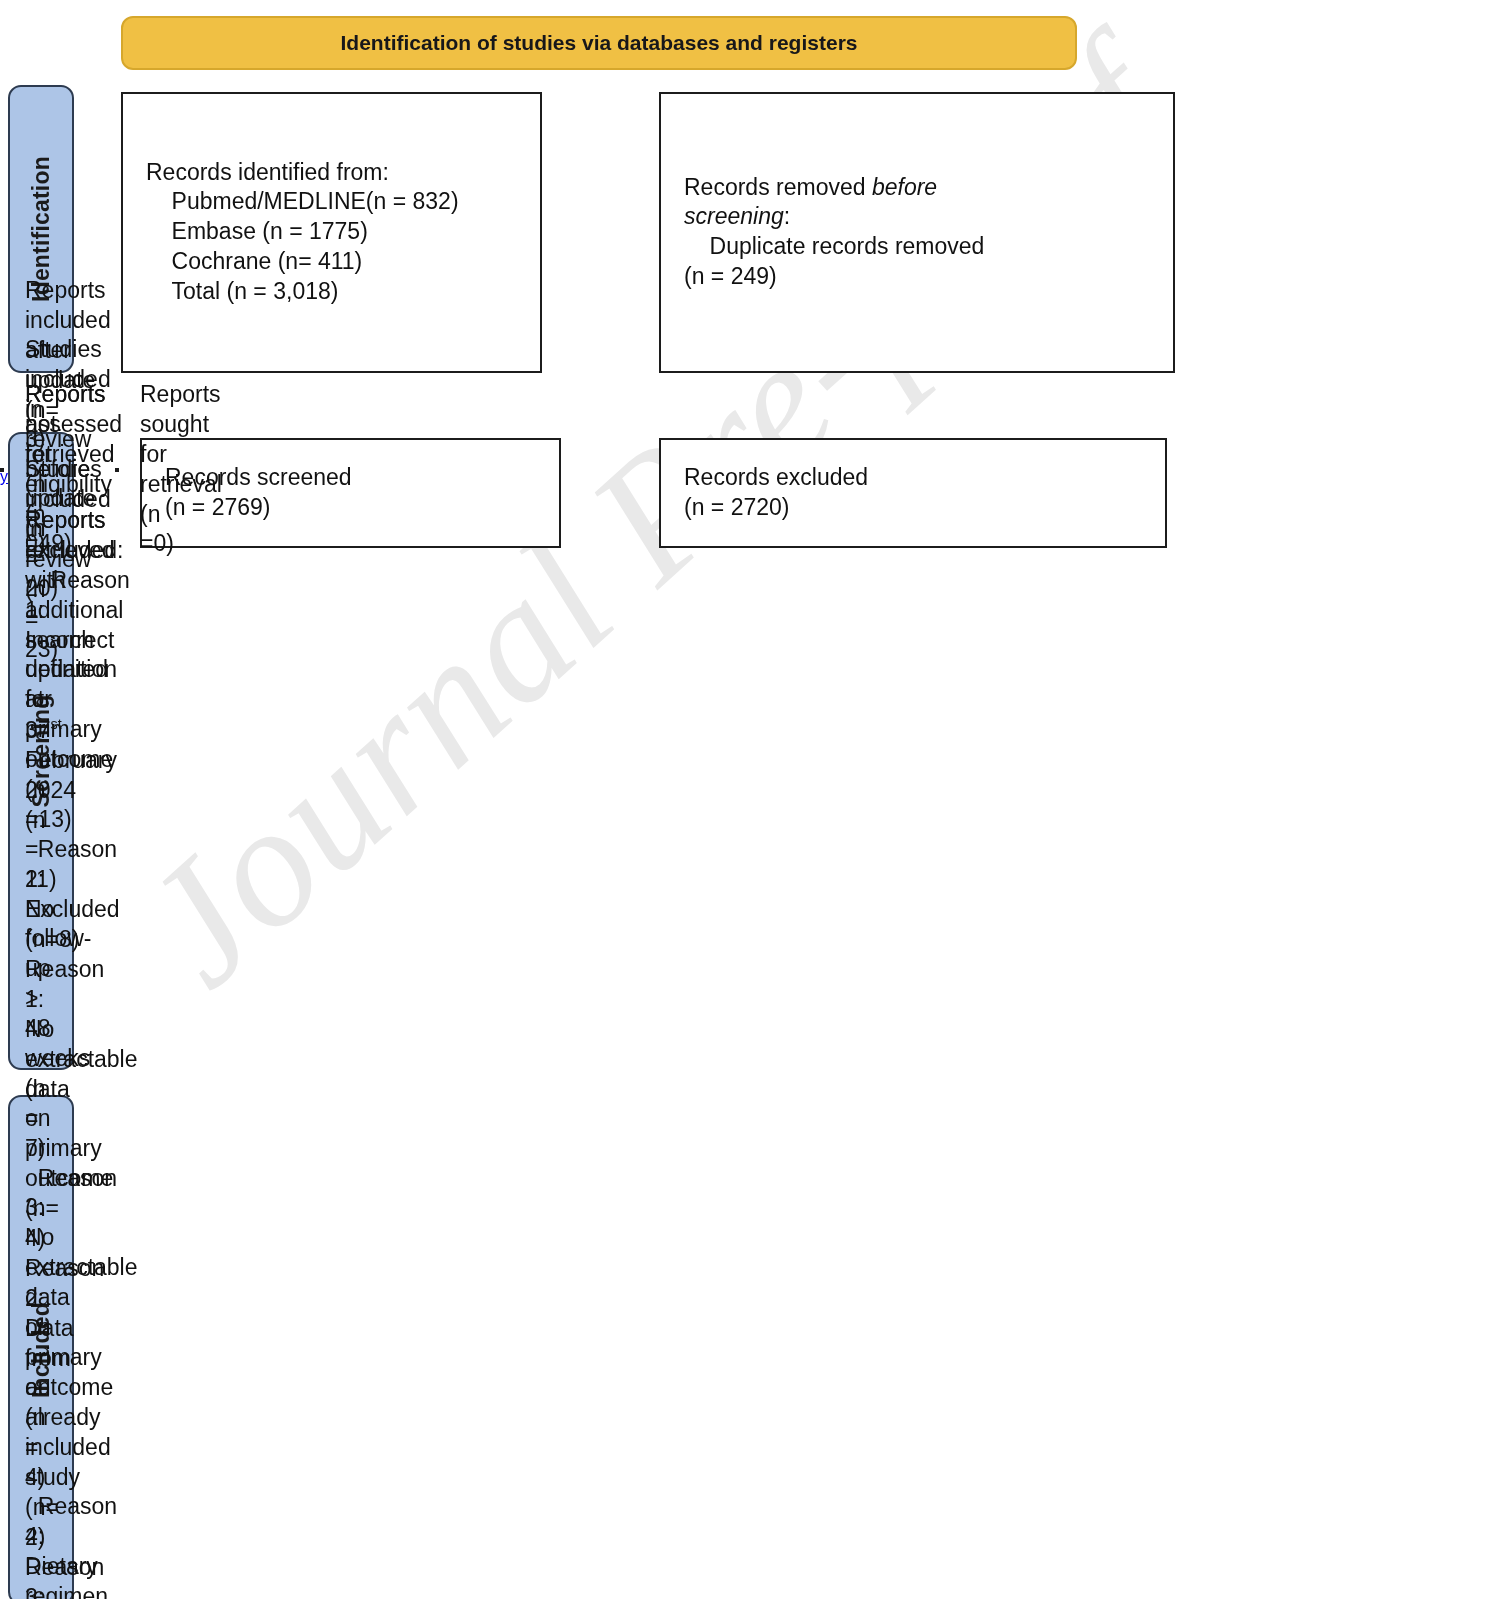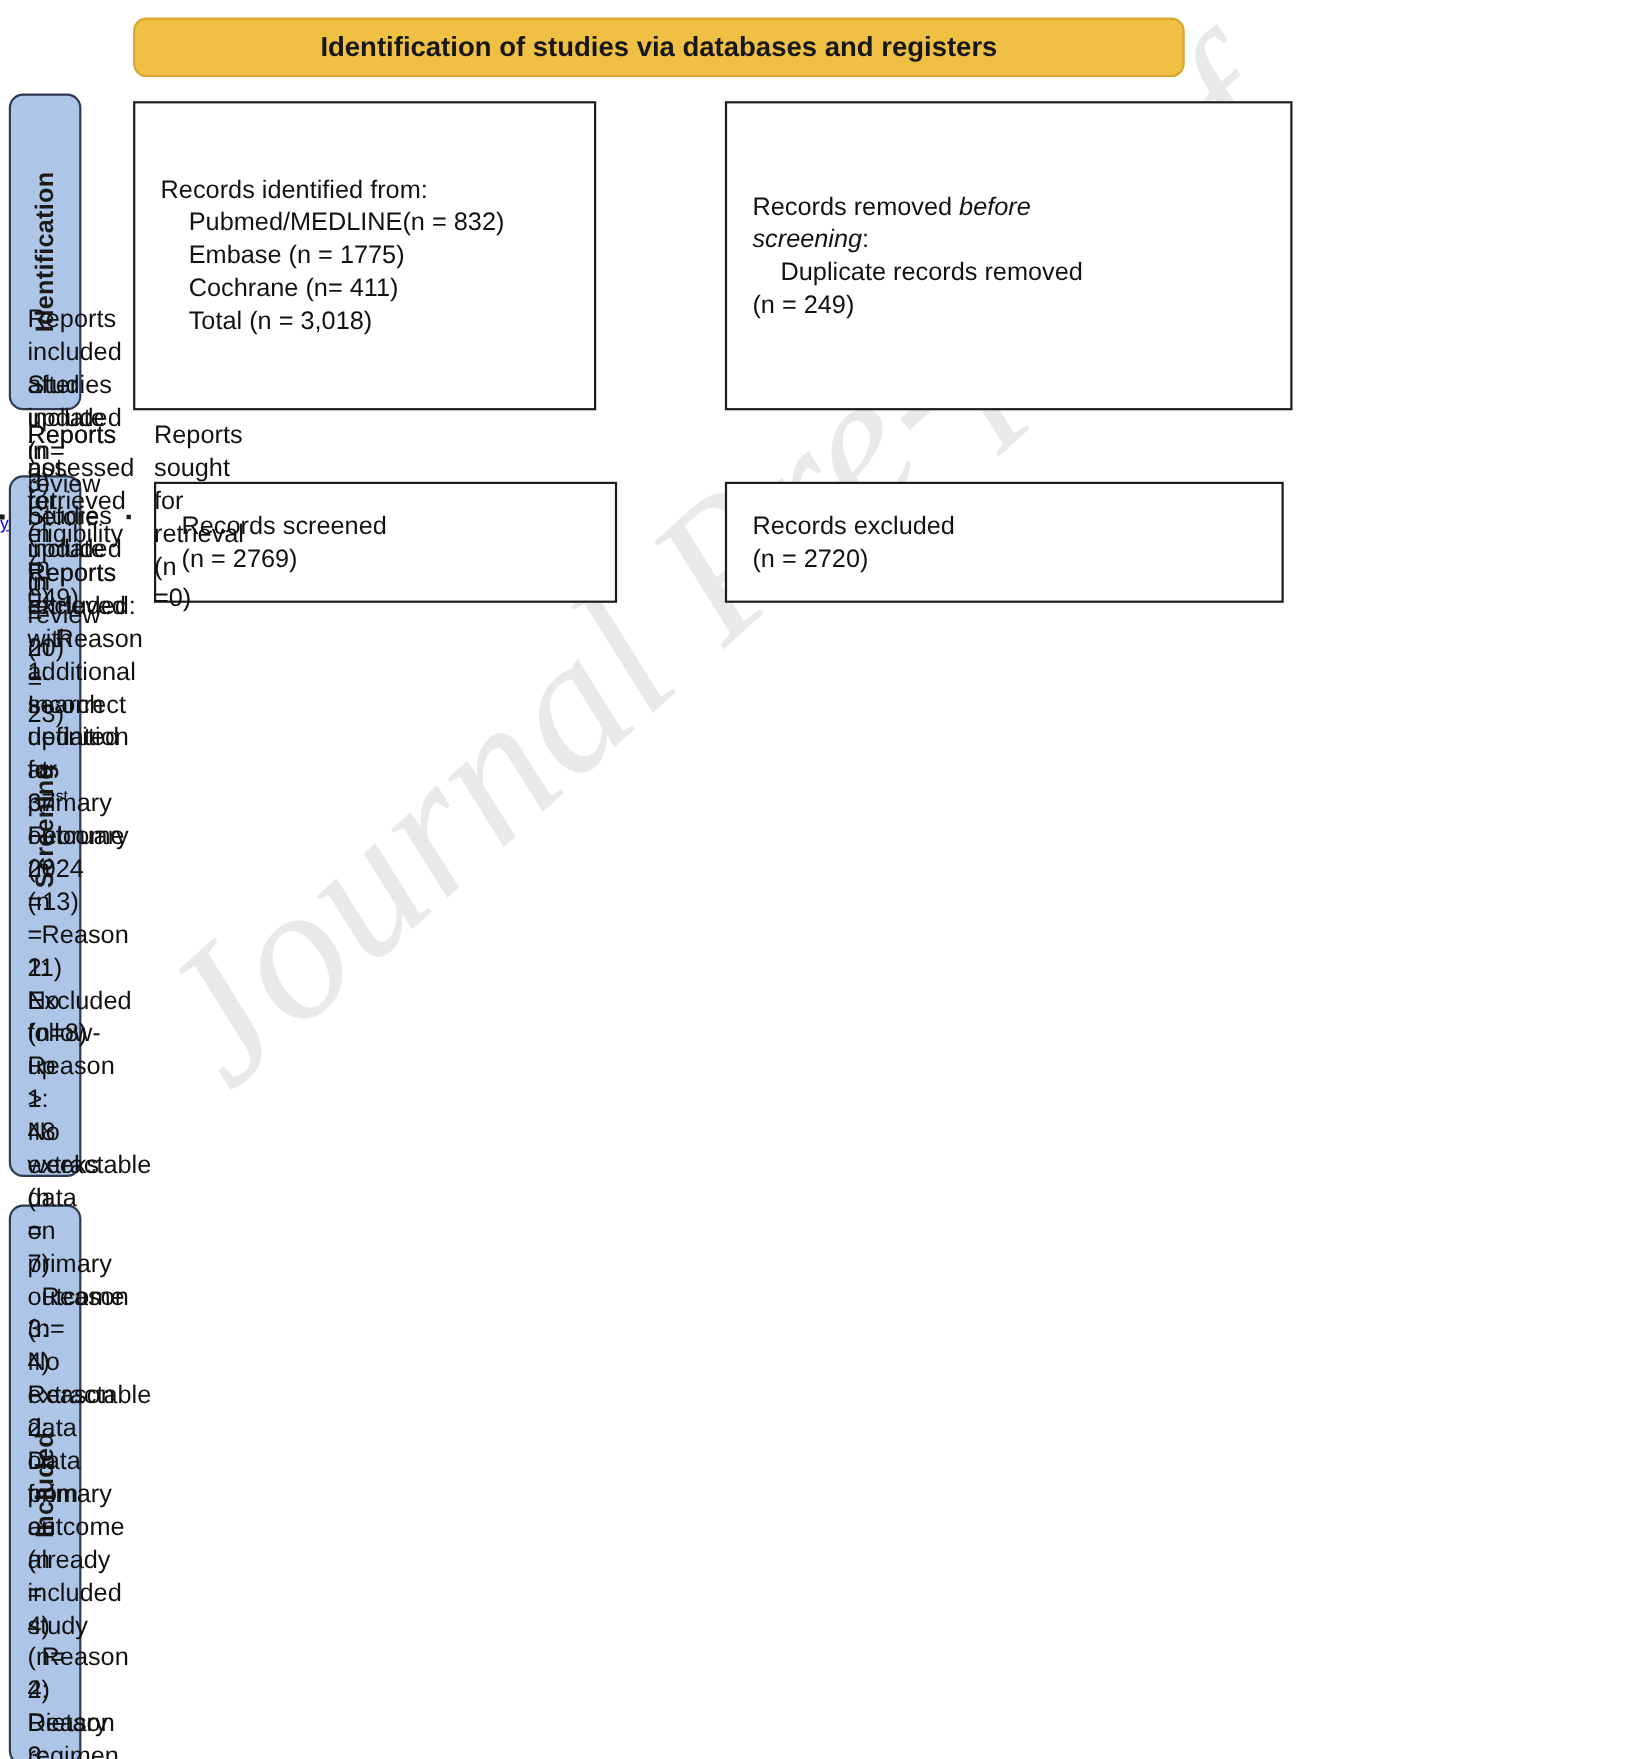--- a/index.html
+++ b/index.html
@@ -78,21 +78,21 @@
     background: #f0c044;
     border: 2px solid #d6a72c;
     border-radius: 12px;
     box-sizing: border-box;
     display: flex;
     align-items: center;
     justify-content: center;
     z-index: 2;
   }
   #header-banner .title {
-    font-size: 25px;
+    font-size: 21px;
     font-weight: bold;
     color: #17171a;
   }
 
   
   .box {
     position: absolute;
     background: #ffffff;
     border: 2px solid #1c1c1c;
     box-sizing: border-box;

